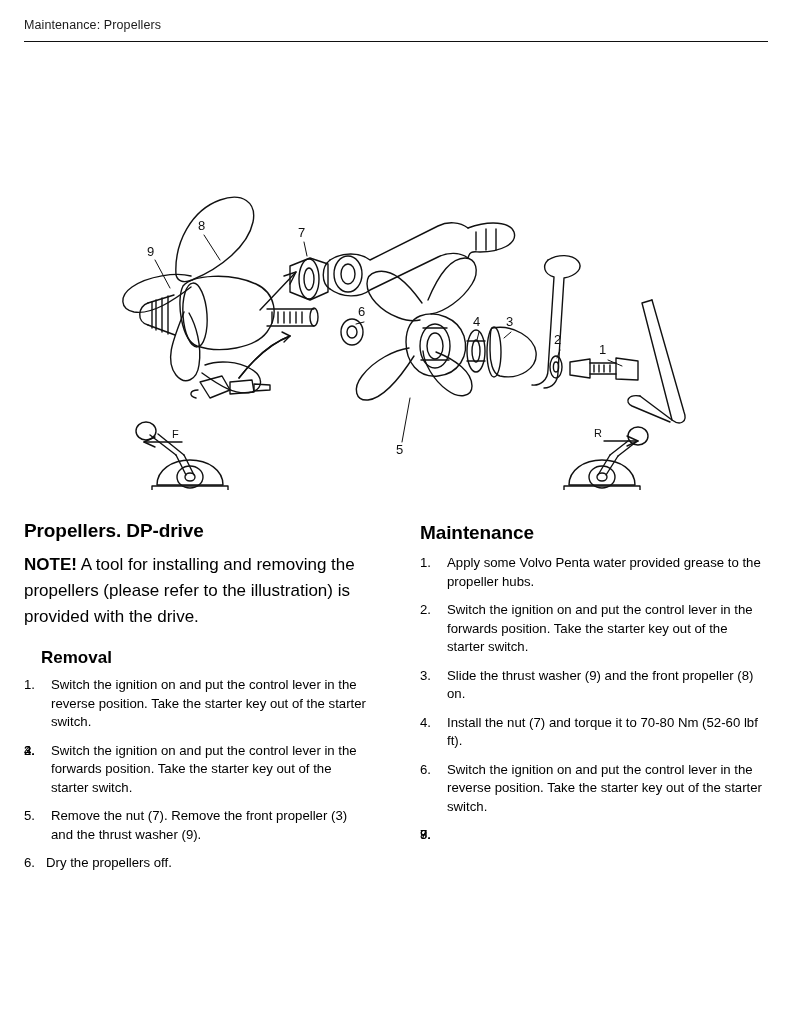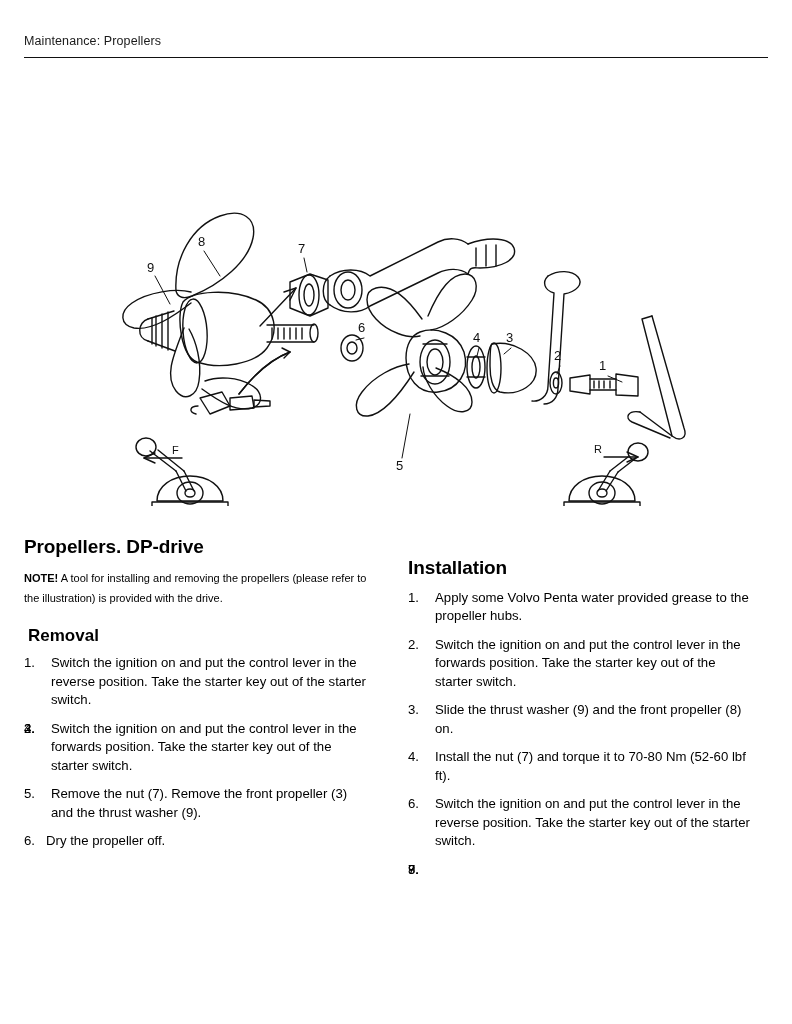--- a/index.html
+++ b/index.html
@@ -13,21 +13,21 @@
     font-family: "Liberation Sans", sans-serif;
     color: #000000;
     position: relative;
     overflow: hidden;
   }
   .page {
     position: relative;
     width: 792px;
     height: 1024px;
     box-sizing: border-box;
-    padding: 16px 24px;
+    padding: 0 24px;
   }
   
   .header {
     padding-top: 18px;
     font-size: 12.5px;
     color: #1a1a1a;
     letter-spacing: 0.1px;
   }
   .header-rule {
     margin-top: 9px;
@@ -42,40 +42,39 @@
     margin-top: 18px;
   }
   .figure svg {
     display: block;
   }
   
   .columns {
     position: relative;
     margin-top: 30px;
     display: flex;
-    gap: 36px;
-    align-items: flex-end;
+    gap: 48px;
   }
   .col {
     width: 348px;
   }
   h1.section-title {
     font-size: 19px;
     font-weight: bold;
     margin: 0 0 10px 0;
     letter-spacing: -0.1px;
   }
   h2.sub-title {
     font-size: 17px;
     font-weight: bold;
-    margin: 18px 0 8px 4px;
+    margin: 18px 0 8px 17px;
   }
   .note {
-    font-size: 11px;
-    line-height: 20px;
+    font-size: 17px;
+    line-height: 26px;
     margin: 0 0 4px 0;
   }
   .note .note-word {
     font-weight: bold;
   }
   ol.steps {
     list-style: none;
     margin: 0;
     padding: 0;
     font-size: 13.2px;
@@ -261,26 +260,26 @@
       <p class="note"><span class="note-word">NOTE!</span><span> A tool for installing and removing the propellers (please refer to the illustration) is provided with the drive.</span></p>
 
       <h2 class="sub-title">Removal</h2>
 
       <ol class="steps">
         <li><span class="num">1.</span><span>Switch the ignition on and put the control lever in the reverse position. Take the starter key out of the starter switch.</span></li>
         <li><span class="num">2.</span></li>
         <li><span class="num">3.</span></li>
         <li><span class="num">4.</span><span>Switch the ignition on and put the control lever in the forwards position. Take the starter key out of the starter switch.</span></li>
         <li><span class="num">5.</span><span>Remove the nut (7). Remove the front propeller (3) and the thrust washer (9).</span></li>
-        <li class="tight"><span class="num">6.</span><span>Dry the propeller off.</span></li>
+        <li class="tight"><span class="num">6.</span><span>Dry the propellers off.</span></li>
       </ol>
     </div>
 
     <div class="col col-right">
-      <h1 class="section-title">Installation</h1>
+      <h1 class="section-title">Maintenance</h1>
 
       <ol class="steps">
         <li><span class="num">1.</span><span>Apply some Volvo Penta water provided grease to the propeller hubs.</span></li>
         <li><span class="num">2.</span><span>Switch the ignition on and put the control lever in the forwards position. Take the starter key out of the starter switch.</span></li>
         <li><span class="num">3.</span><span>Slide the thrust washer (9) and the front propeller (8) on.</span></li>
         <li><span class="num">4.</span><span>Install the nut (7) and torque it to 70-80 Nm (52-60 lbf ft).</span></li>
         <li><span class="num">6.</span><span>Switch the ignition on and put the control lever in the reverse position. Take the starter key out of the starter switch.</span></li>
         <li><span class="num">7.</span></li>
         <li><span class="num">8.</span></li>
         <li><span class="num">9.</span></li>

